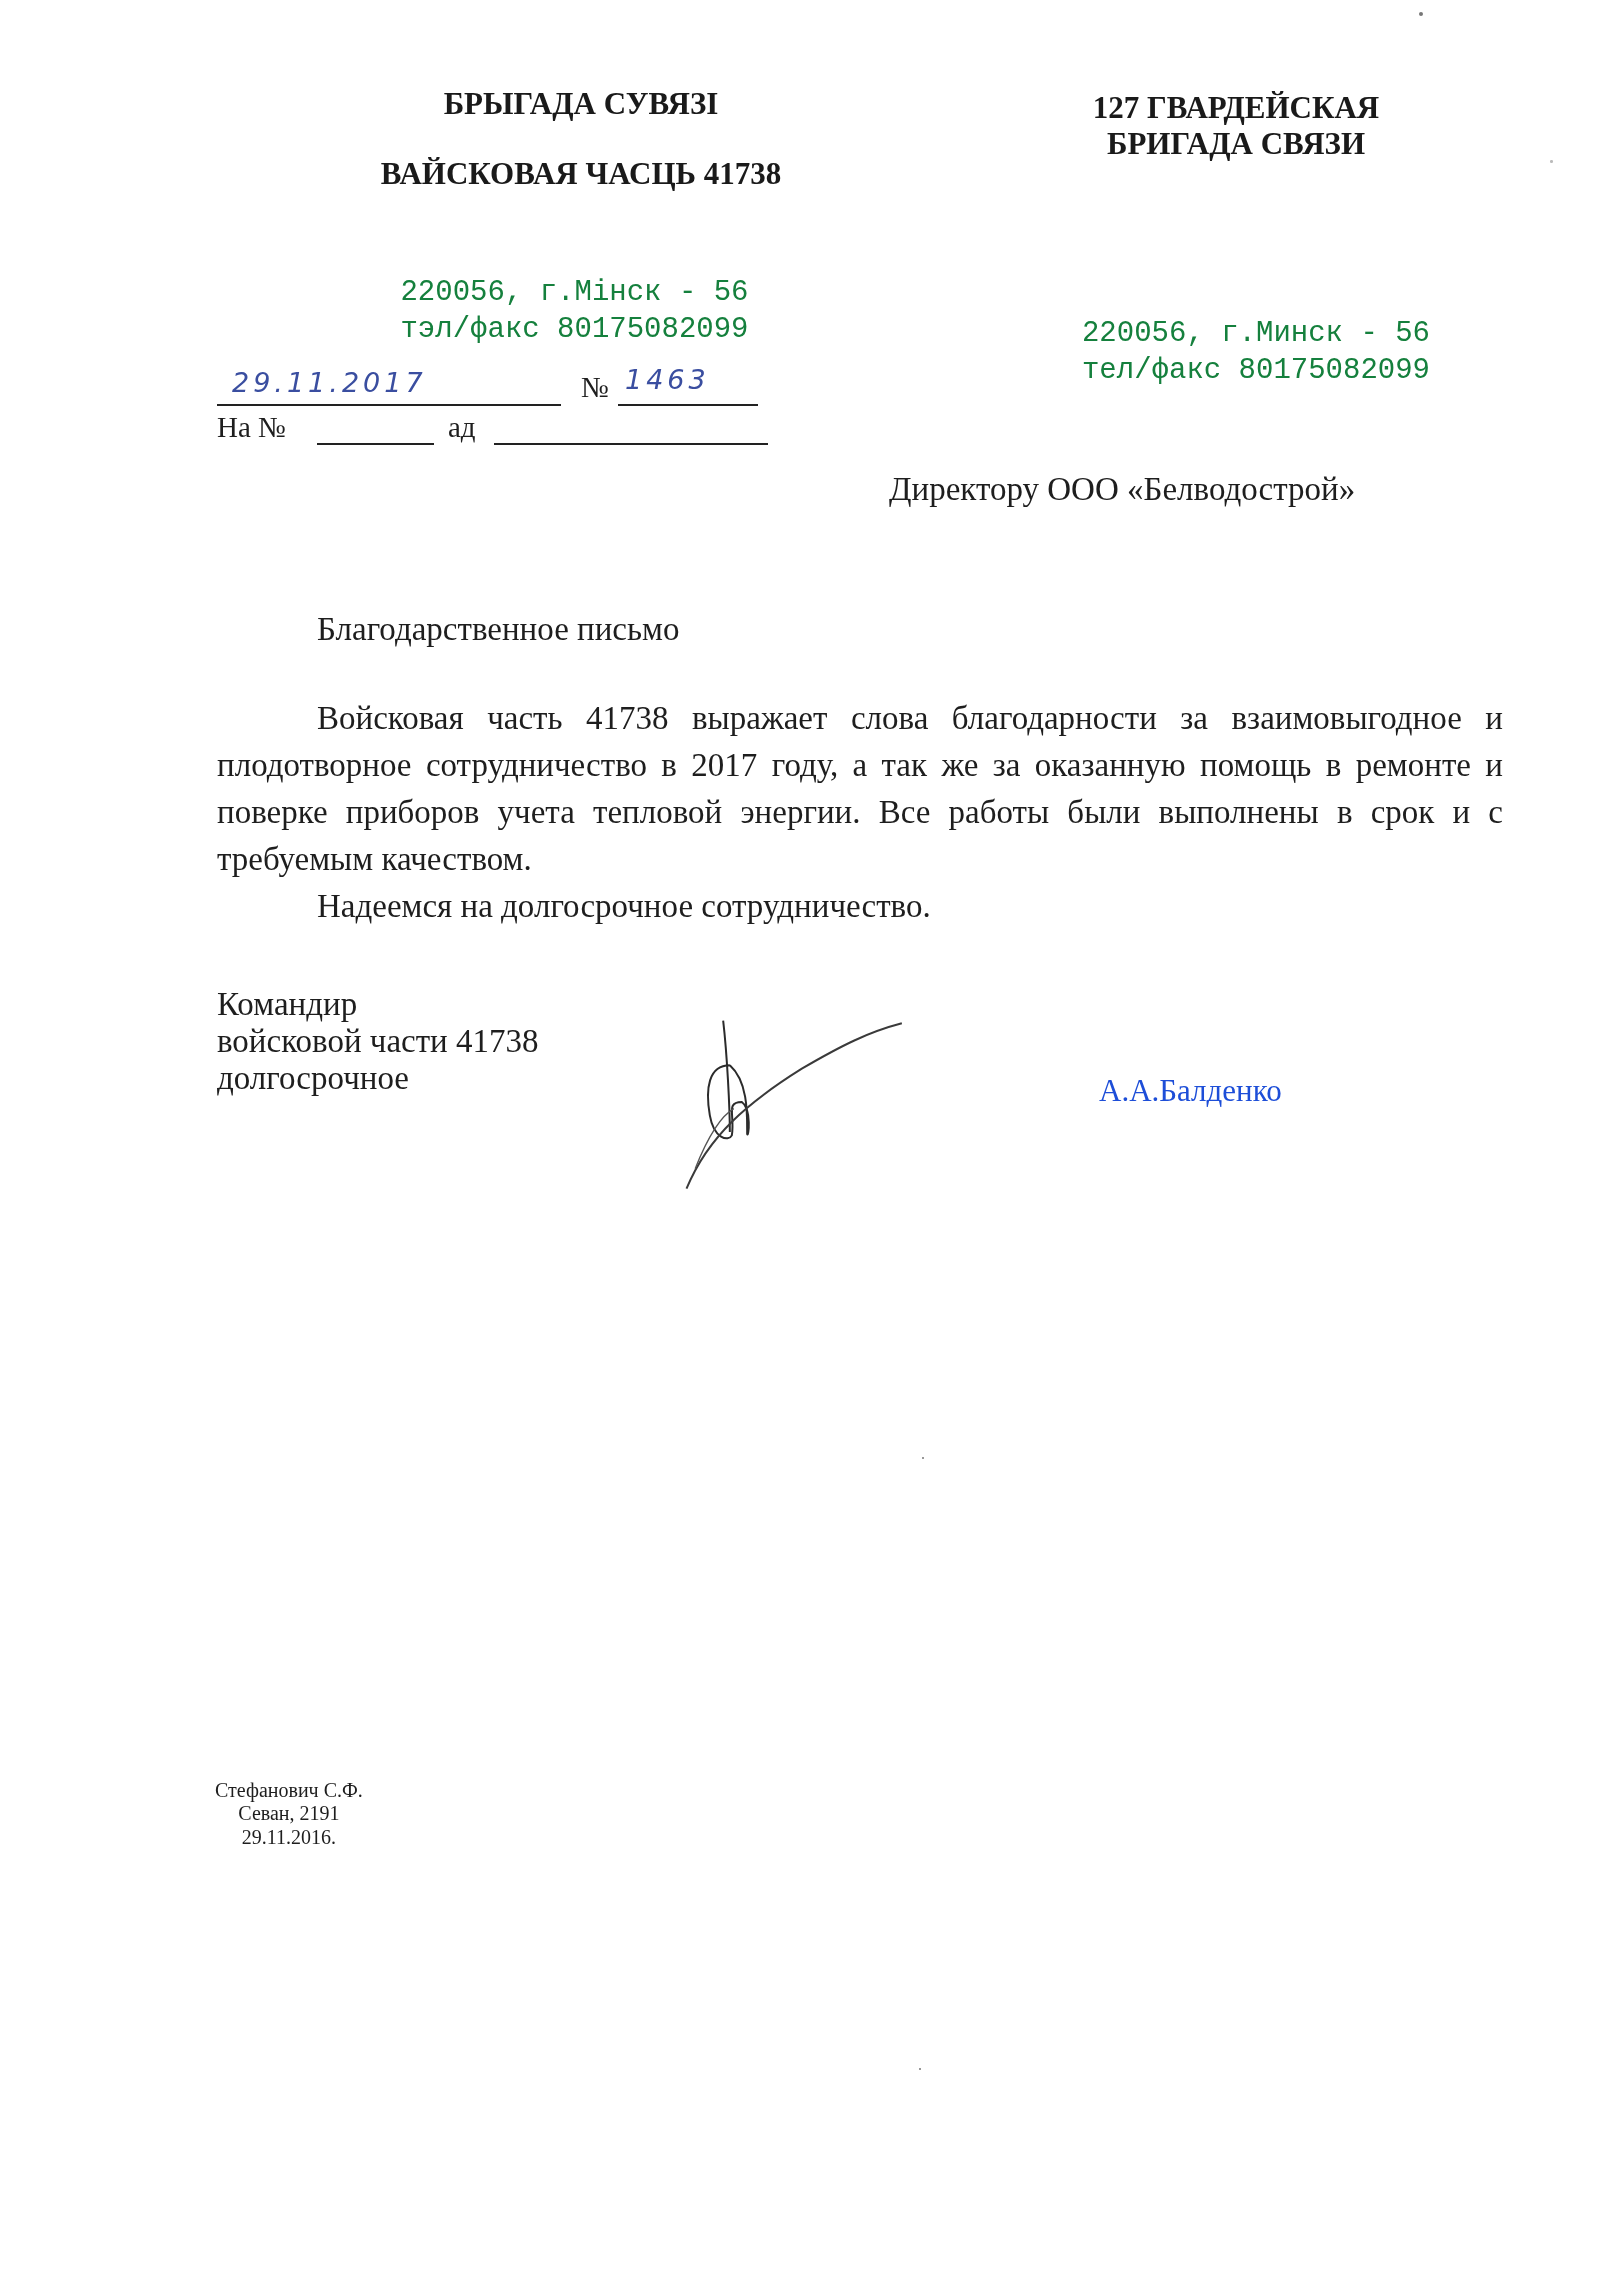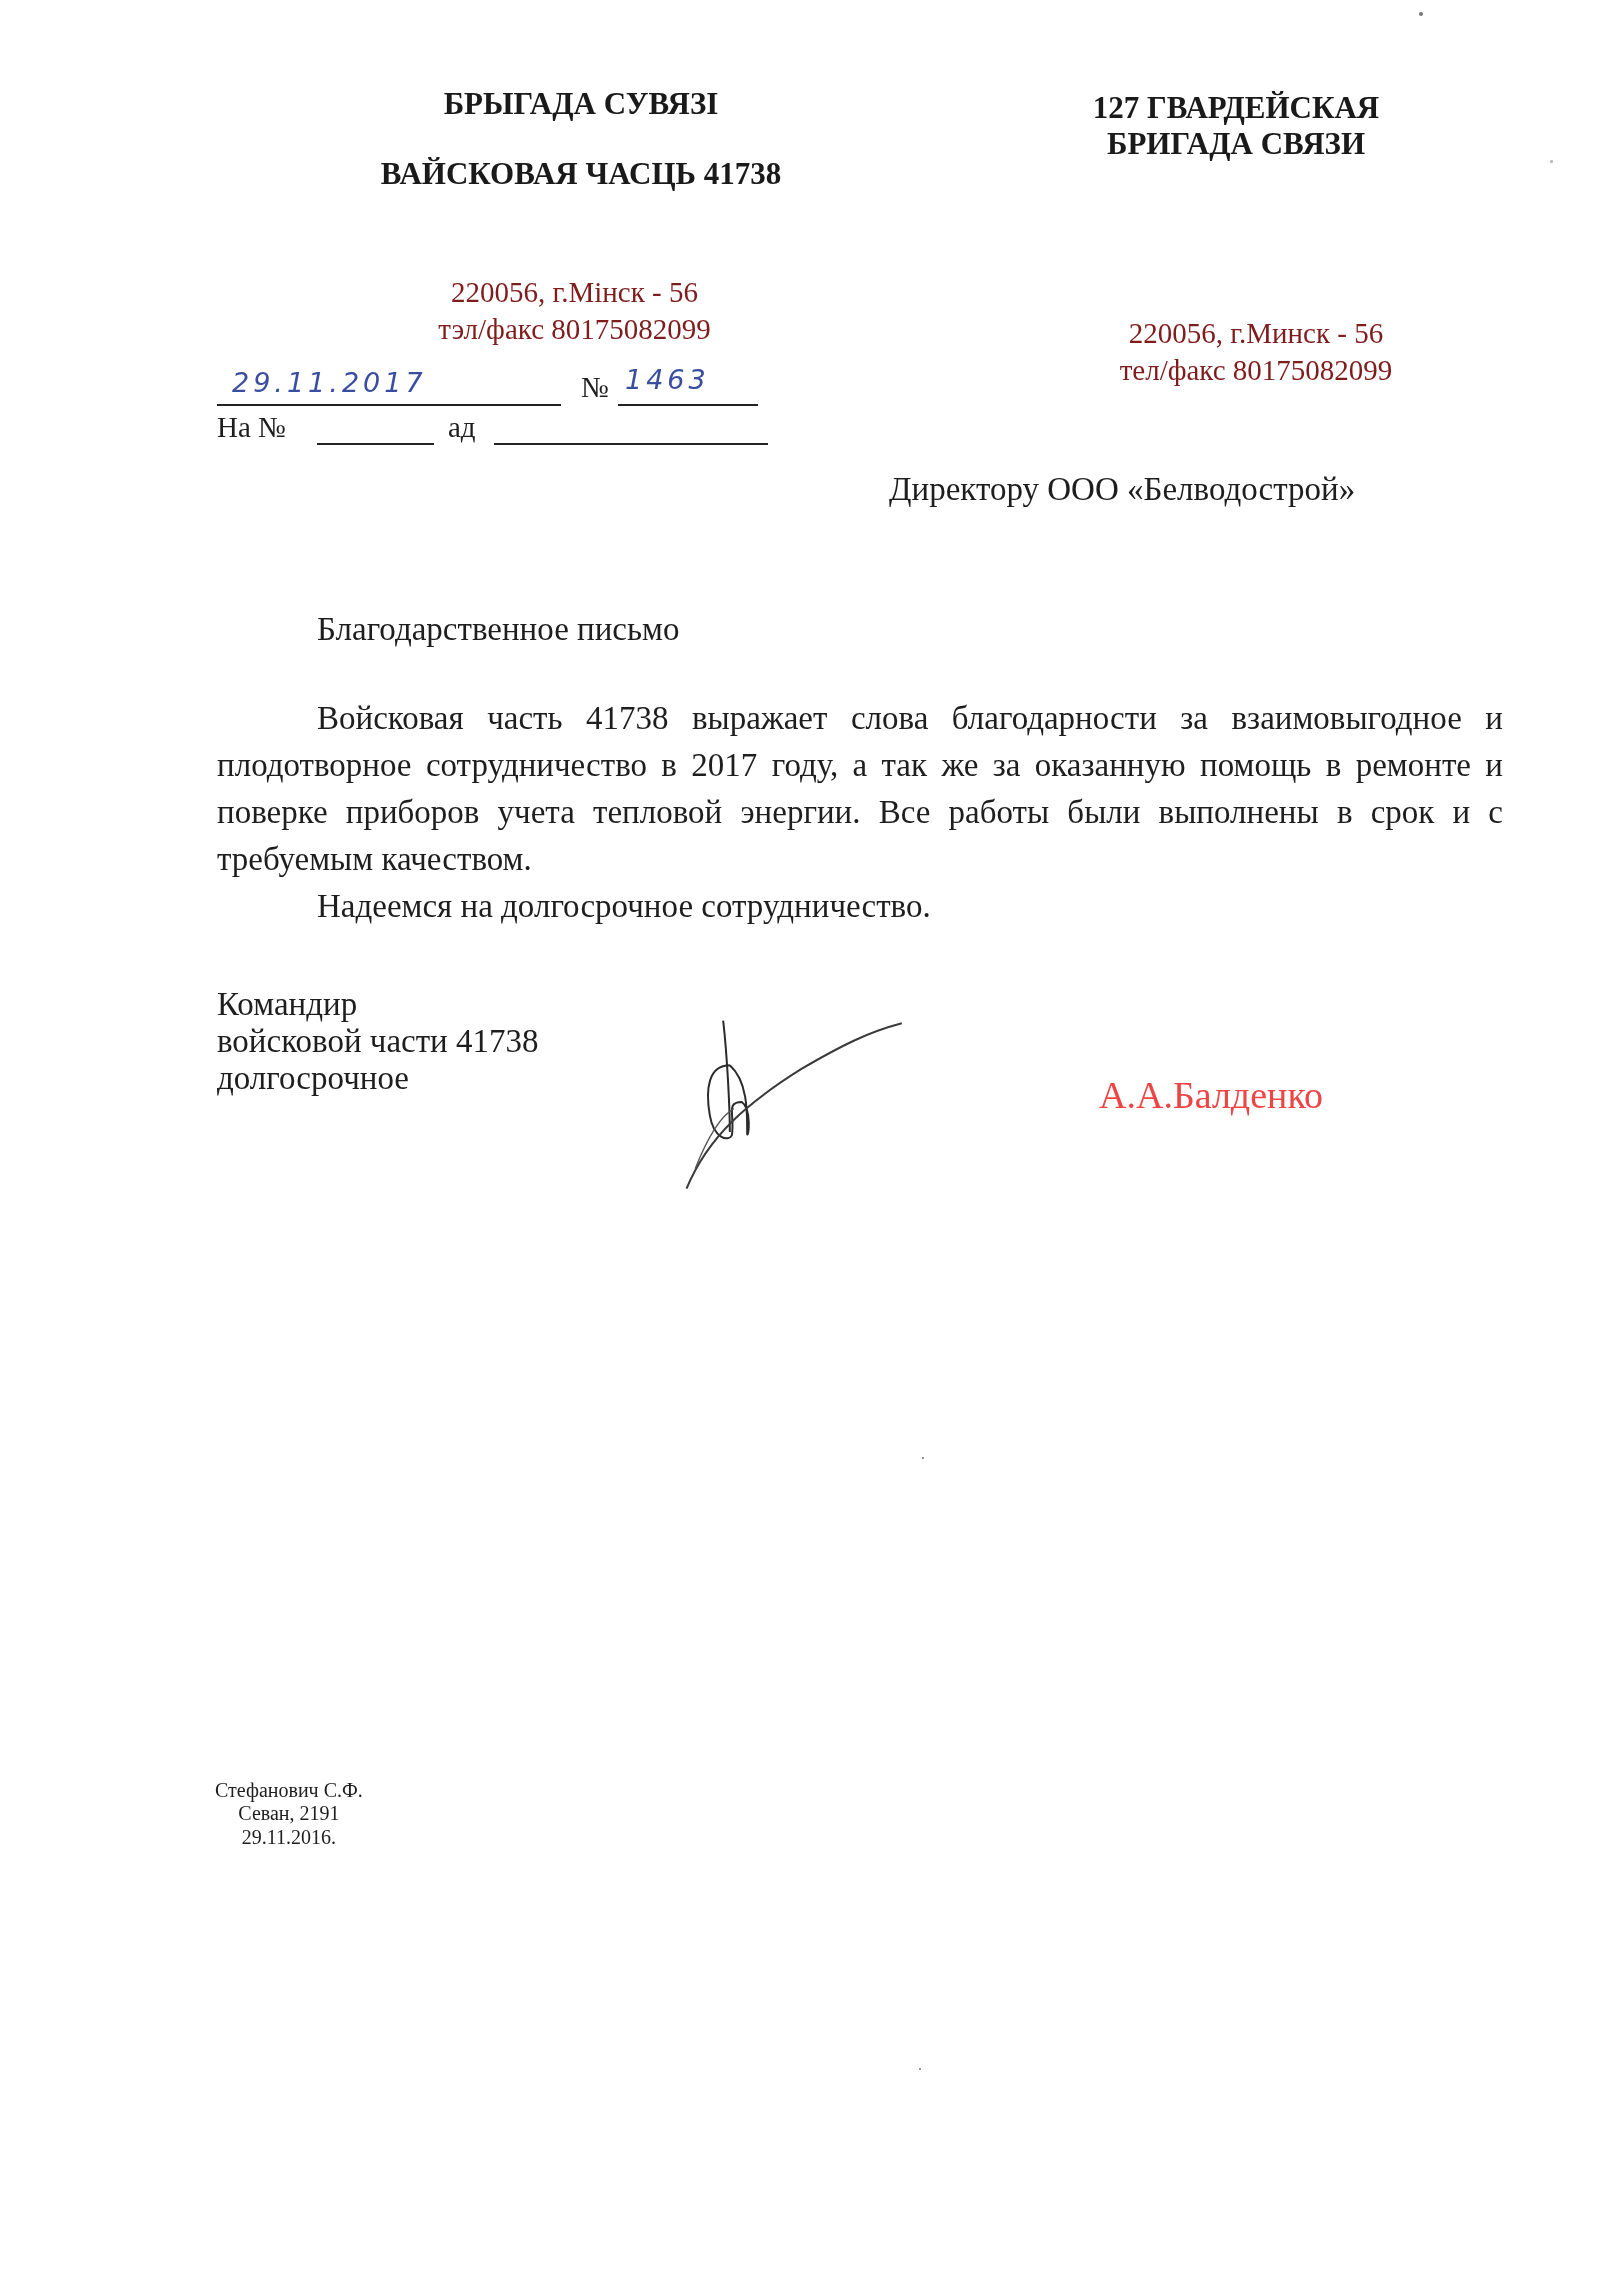--- a/index.html
+++ b/index.html
@@ -26,21 +26,22 @@
       color: #1a1a1a;
     }
     .hdr-left { left: 307px; width: 548px; top: 86px; }
     .hdr-right { left: 962px; width: 548px; top: 90px; }
     .hdr .unit { margin-top: 34px; }
 
     .addr {
       text-align: center;
       font-size: 29px;
       line-height: 37px;
-      color: #7f1d1d;
+      color: #15803d;
+      font-family: Liberation Mono, monospace;
     }
     .addr-left { left: 334px; width: 481px; top: 274px; }
     .addr-right { left: 1029px; width: 454px; top: 279px; margin-top: 36px; }
 
     
     .reg-row { left: 217px; top: 371px; width: 555px; height: 40px; font-size: 29px; }
     .line {
       position: absolute;
       border-bottom: 2px solid #222;
     }
@@ -80,22 +81,22 @@
     .body-text p { margin: 0; text-indent: 100px; }
 
     .sig-block {
       left: 217px; top: 986px;
       font-size: 33px;
       line-height: 37px;
       color: #1e1e1e;
     }
     .sig-name {
       left: 1099px; top: 1073px;
-      font-size: 38px;
-      color: #ef4444;
+      font-size: 31px;
+      color: #1d4ed8;
     }
     .signature {
       left: 668px; top: 1002px;
       width: 321px; height: 200px;
     }
 
     .footer {
       left: 215px; top: 1779px;
       font-size: 20px;
       line-height: 23.4px;

